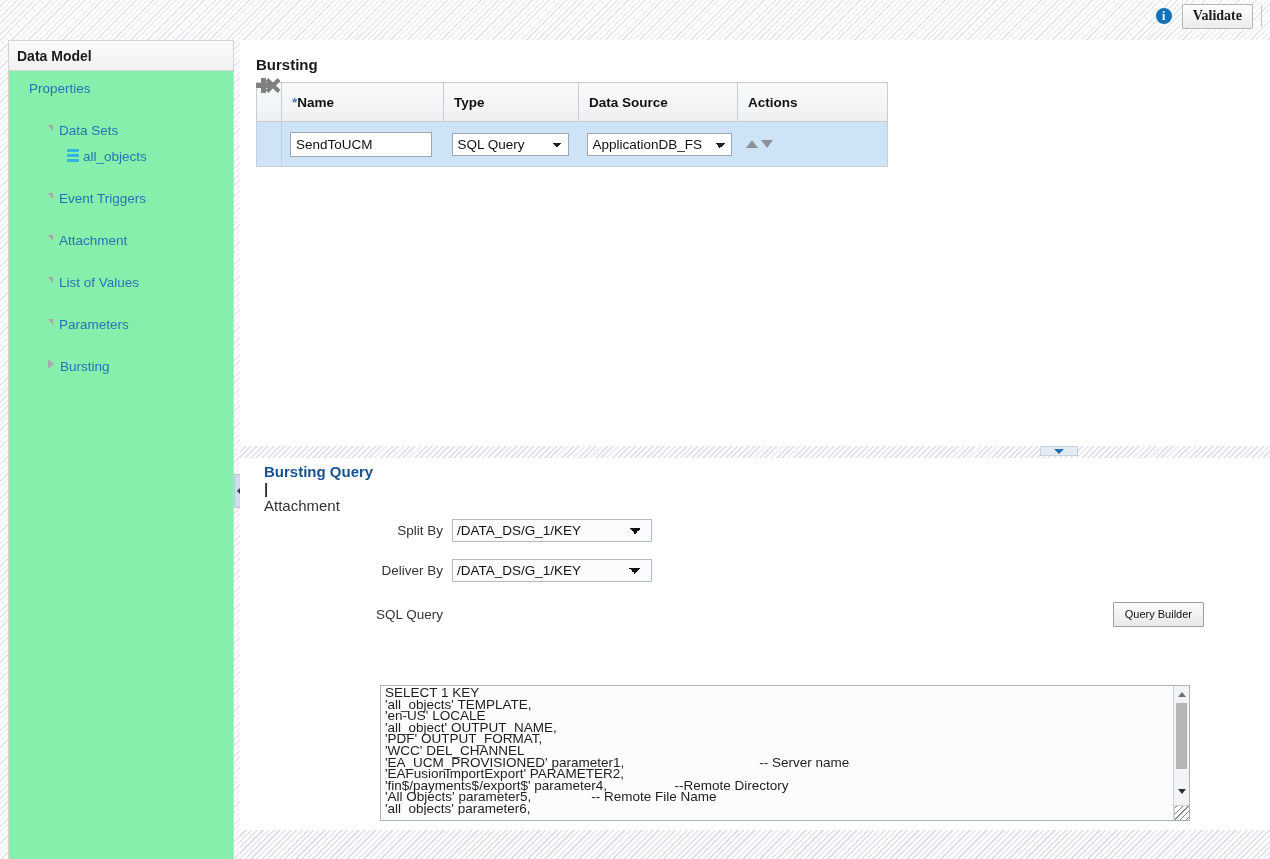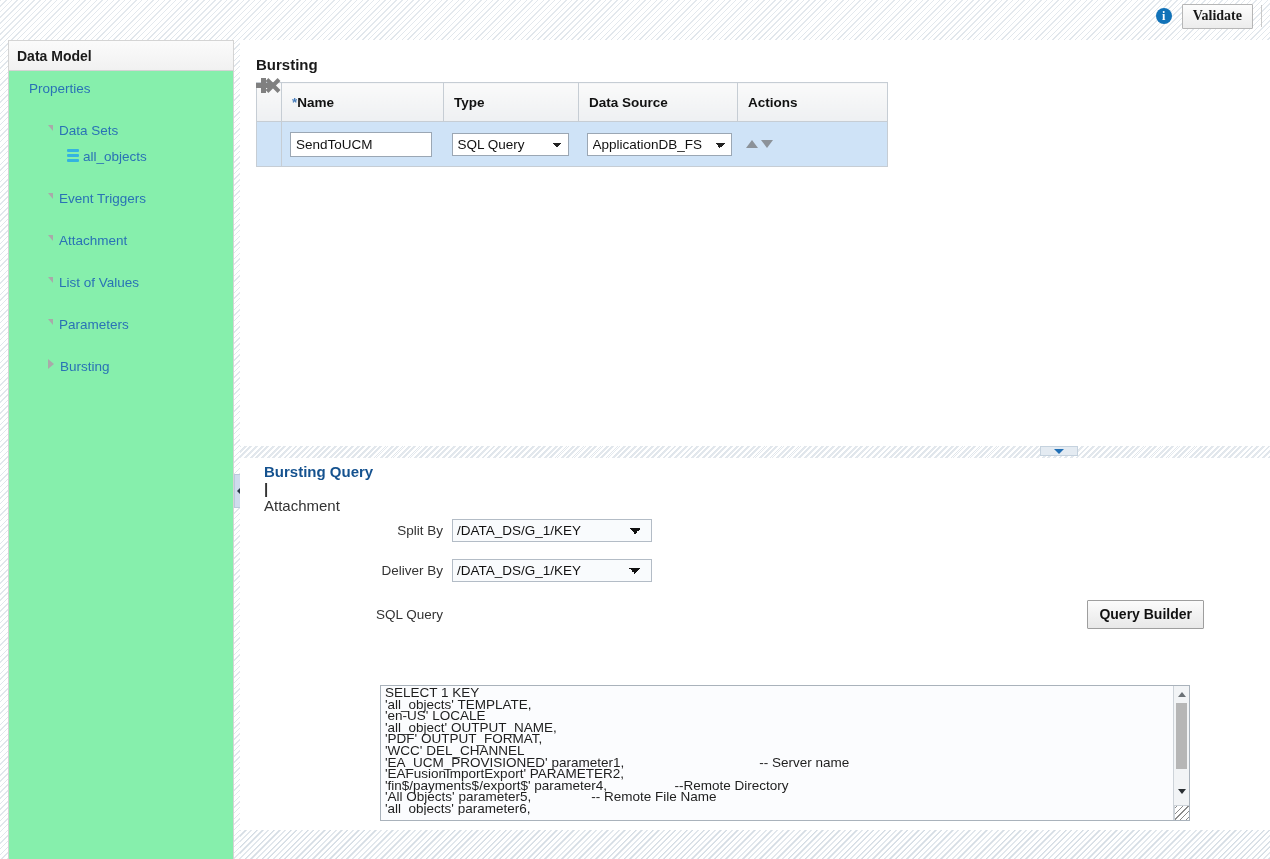--- a/index.html
+++ b/index.html
@@ -433,22 +433,22 @@
     box-sizing: border-box;
   }
   .qb-wrap {
     margin-left: auto;
     margin-right: 66px;
   }
   .qb-btn {
     border: 1px solid #9e9e9e;
     background: linear-gradient(to bottom, #fbfbfb 0%, #e8e8e8 100%);
     font-family: "Liberation Sans", sans-serif;
-    font-size: 14px;
-    font-weight: bold;
+    font-size: 11px;
+    font-weight: normal;
     color: #111;
     padding: 5px 11px 6px 11px;
     cursor: pointer;
     border-radius: 1px;
   }
 
   
   .sql-area-wrap {
     position: absolute;
     left: 380px; top: 685px;

